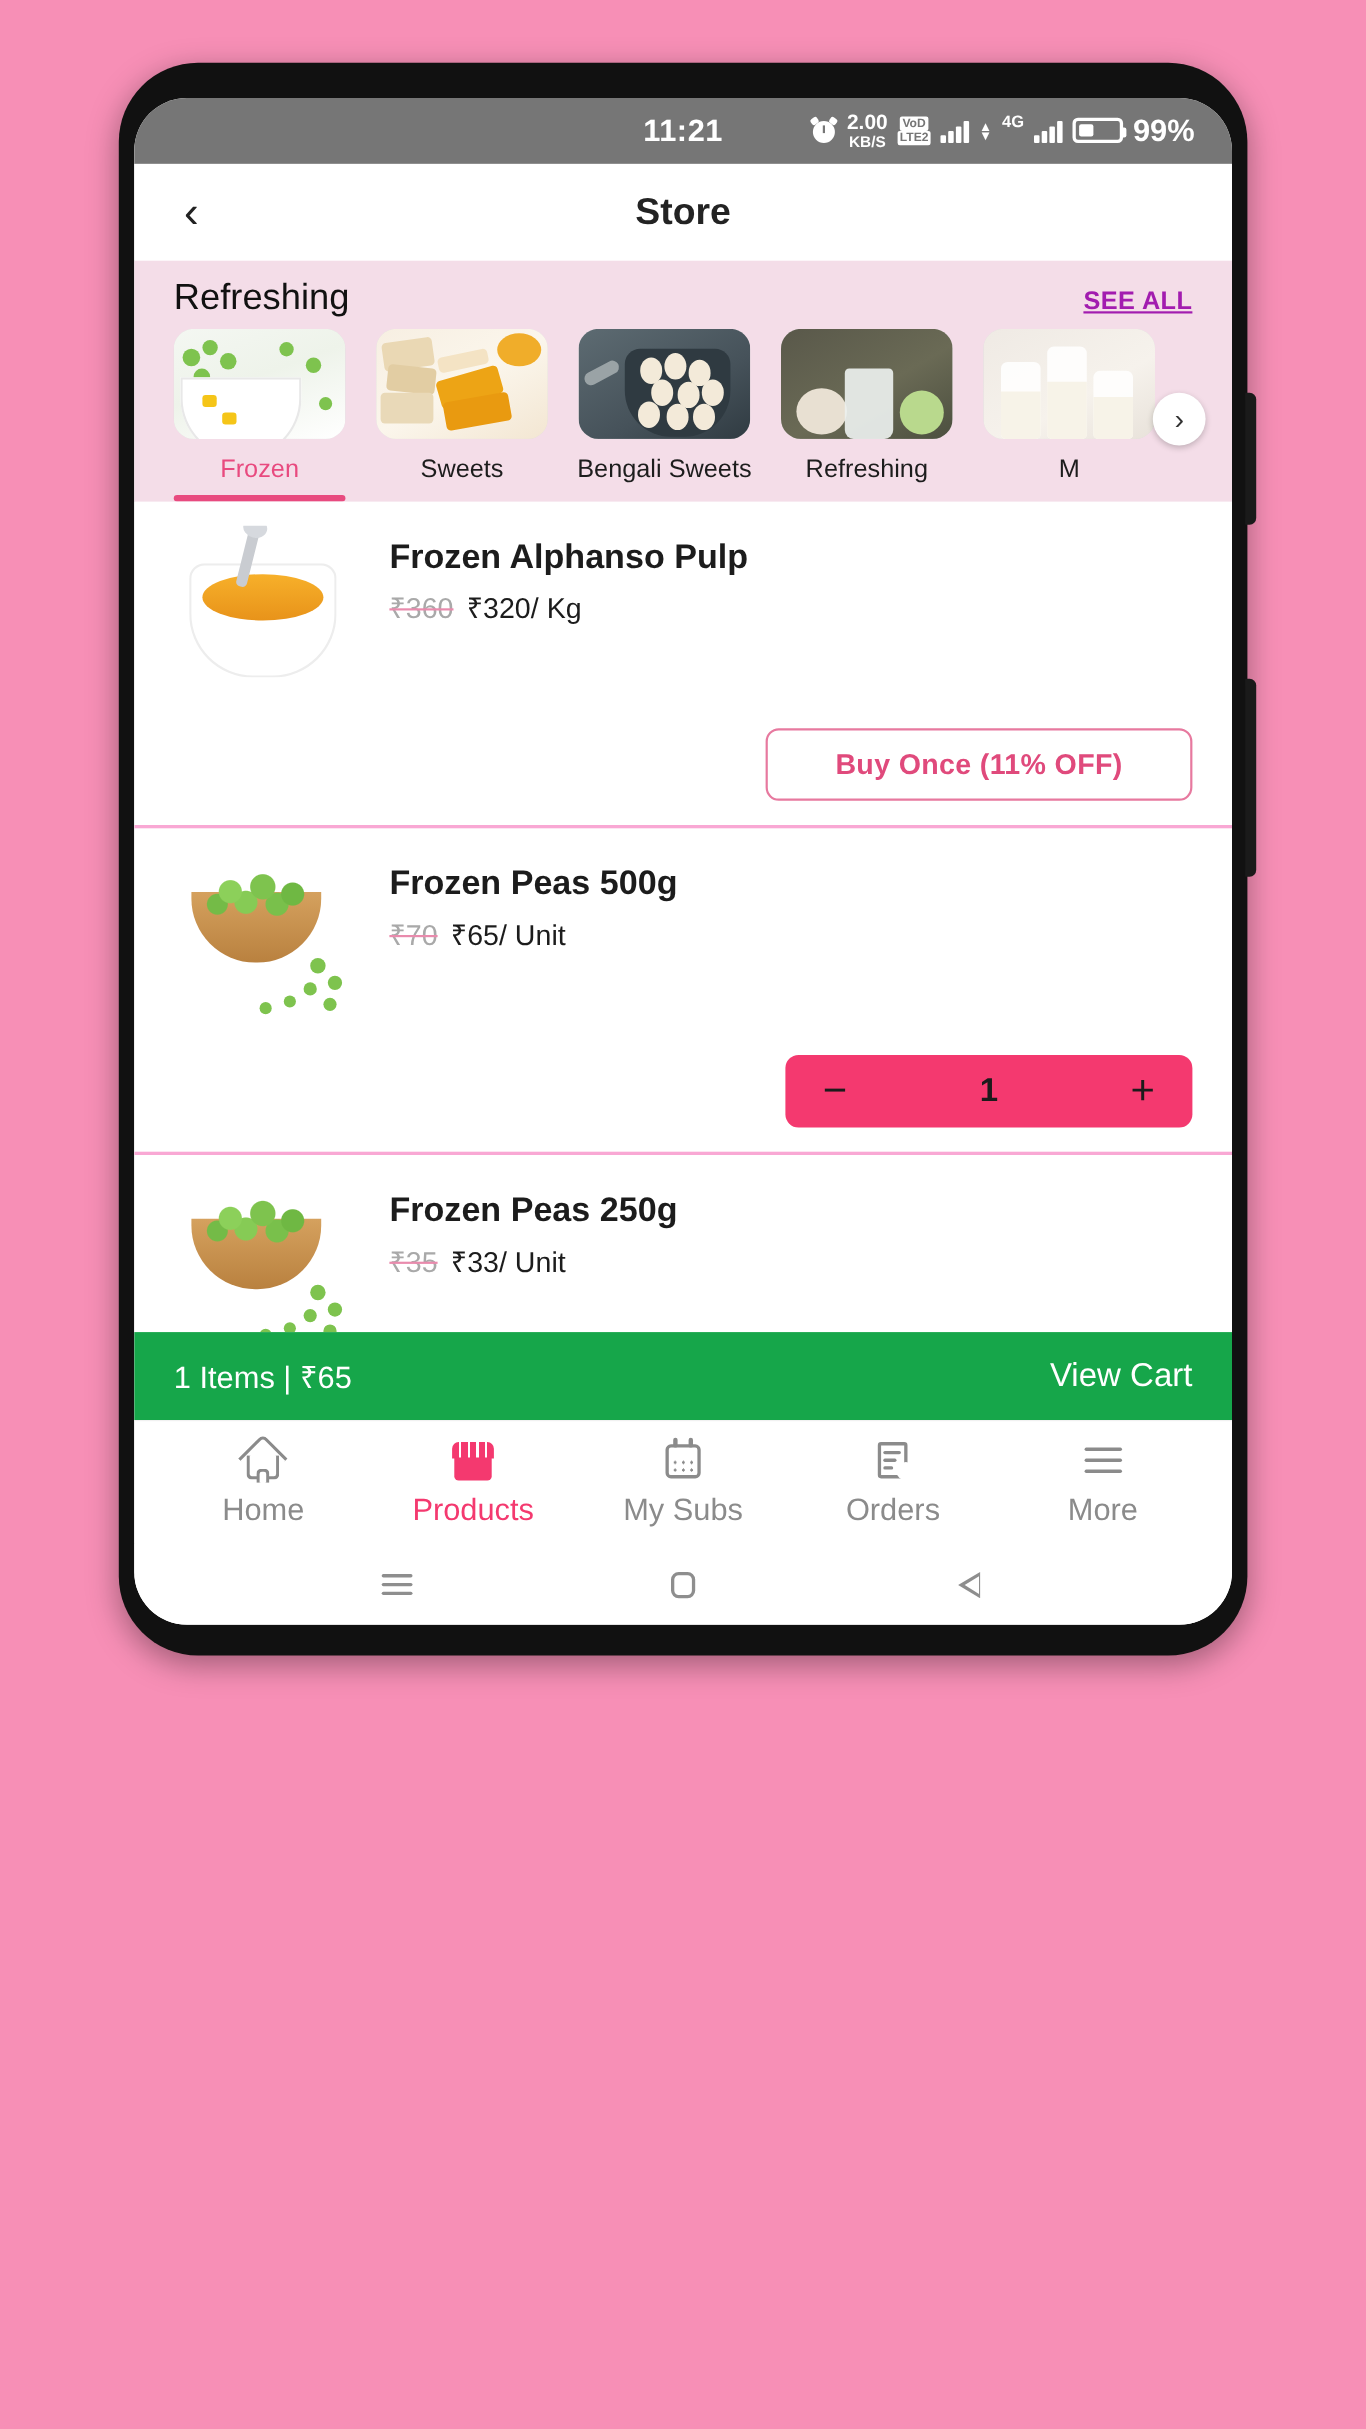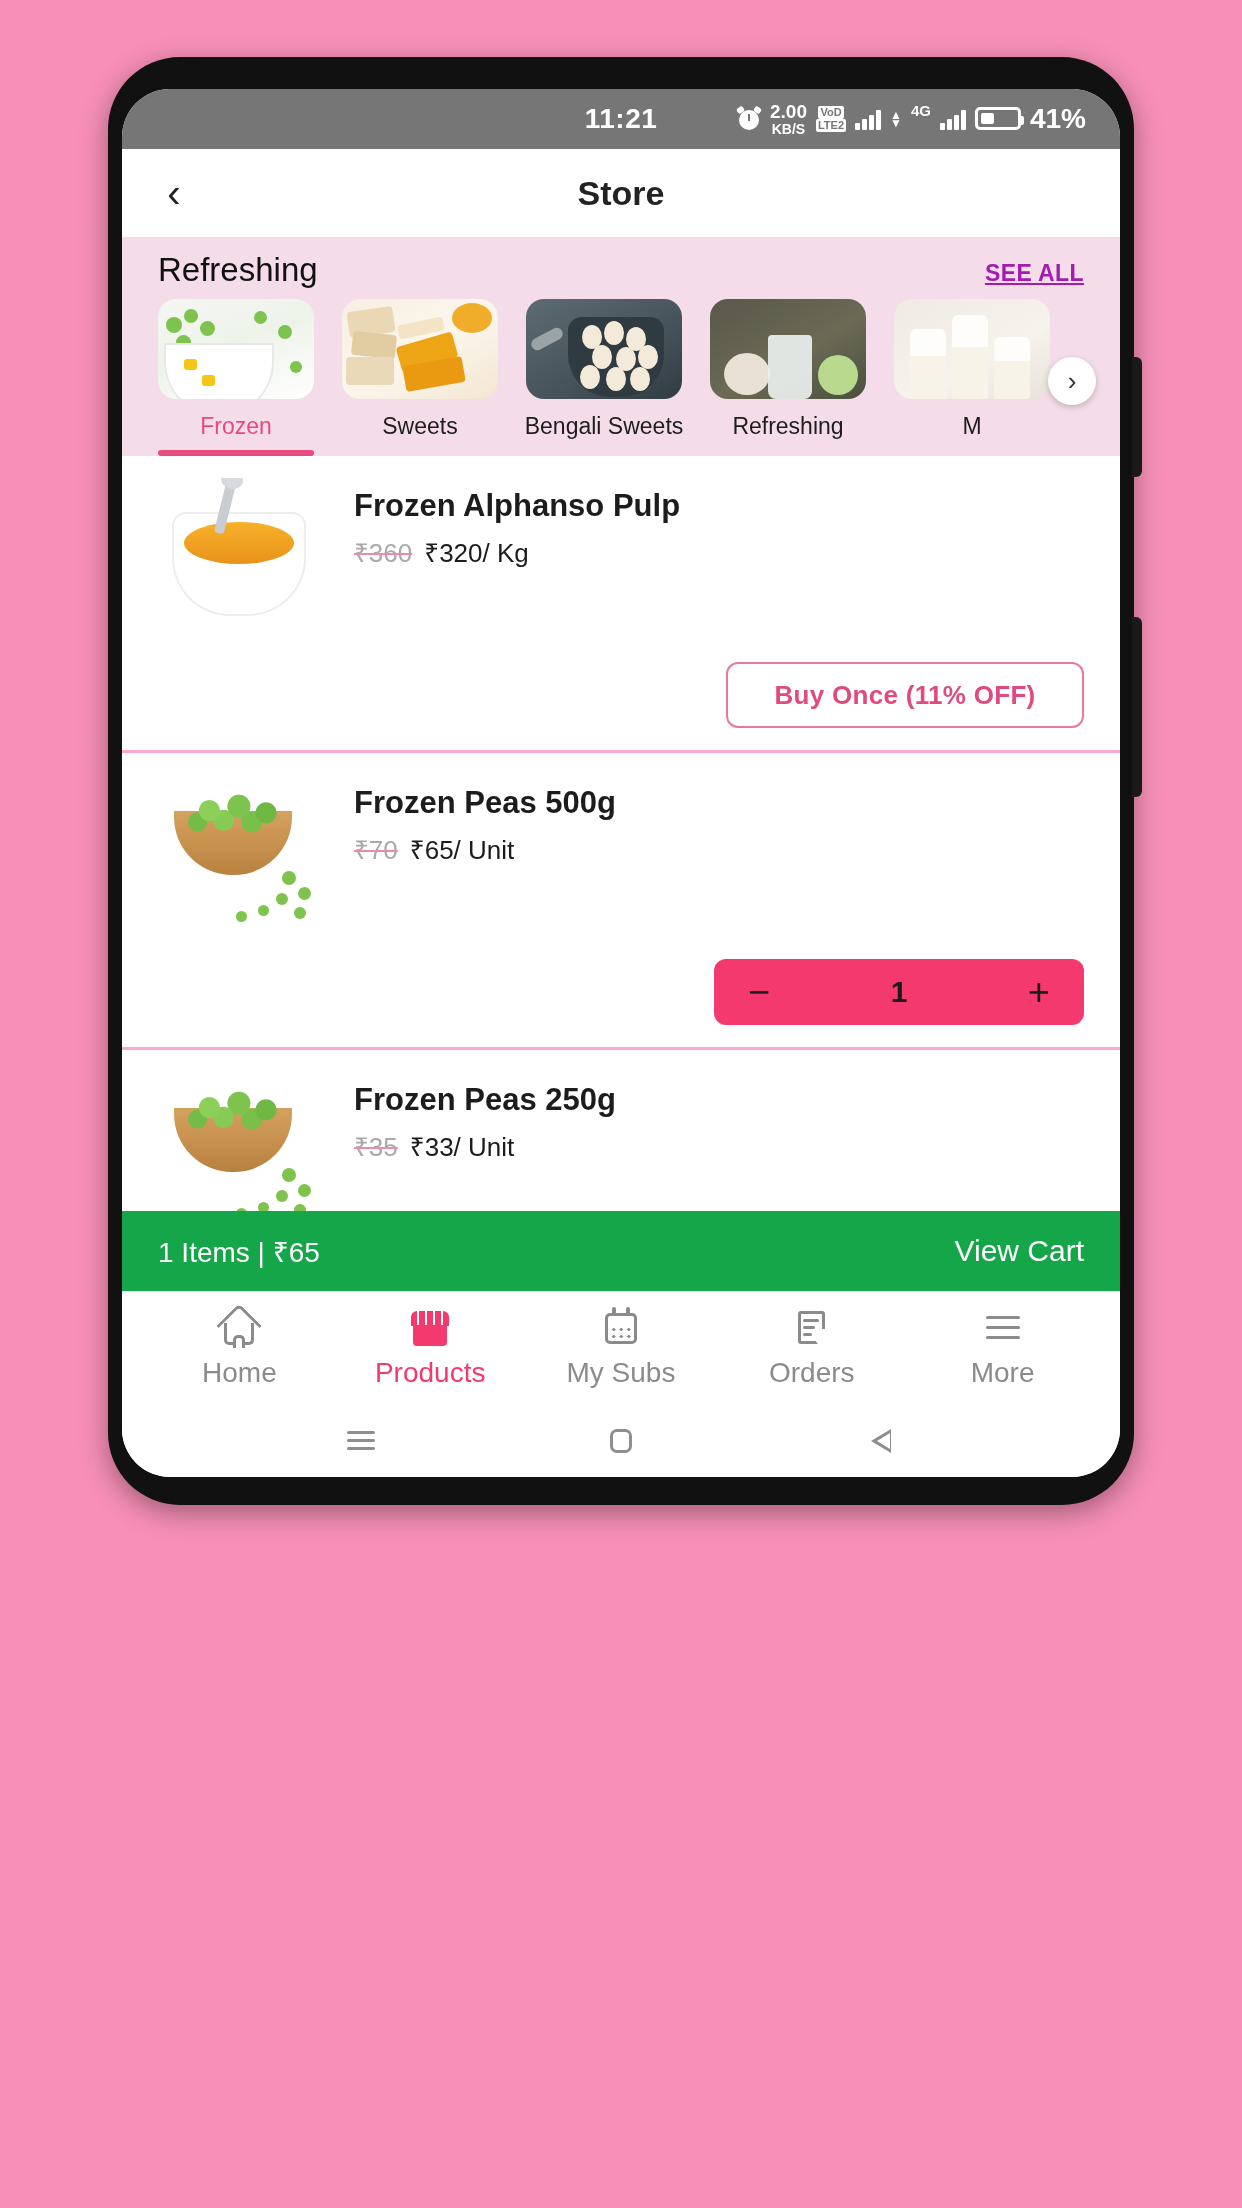--- a/index.html
+++ b/index.html
@@ -192,21 +192,21 @@
   .prod-thumb{
     width:166px; height:166px; flex:0 0 auto; border-radius:10px;
     overflow:hidden; position:relative; background:#fff;
   }
   .prod-info{ padding-top:10px; flex:1 1 auto; }
   .prod-name{ font-size:31px; font-weight:bold; color:#1c1c1c; }
   .prod-price{ margin-top:10px; font-size:26px; color:#1c1c1c; display:flex; align-items:baseline; gap:12px; }
   .price-old{ color:#a9a9a9; text-decoration:line-through; text-decoration-color:#e98bad; }
   .prod-action{ display:flex; justify-content:flex-end; margin-top:18px; }
   .buy-btn{
-    width:358px; height:66px; border:2px solid #e7799f; border-radius:12px;
+    width:388px; height:66px; border:2px solid #e7799f; border-radius:12px;
     background:#fff; color:#e04a7c; font-size:26px; font-weight:bold;
     display:flex; align-items:center; justify-content:center; cursor:pointer;
     letter-spacing:.3px;
   }
   .stepper{
     width:370px; height:66px; border-radius:12px; background:#f4396f;
     display:flex; align-items:center; justify-content:space-between;
     padding:0 34px; cursor:pointer;
   }
   .stepper .sign{ font-size:38px; color:#1b1b1b; line-height:1; font-weight:300; }
@@ -395,21 +395,21 @@
         <div class="net-label">4G</div>
         <div class="sig">
             <i></i>
             <i></i>
             <i></i>
             <i></i>
           </div>
         <div id="battery">
             <div class="fill"></div>
           </div>
-        <div id="battery-pct">41%</div>
+        <div id="battery-pct">99%</div>
       </div>
     </div>
 
     <div id="app-header">
       <div id="back-chevron">‹</div>
       <div id="header-title">Store</div>
     </div>
 
     <div id="categories-section">
       <div id="cat-head">

